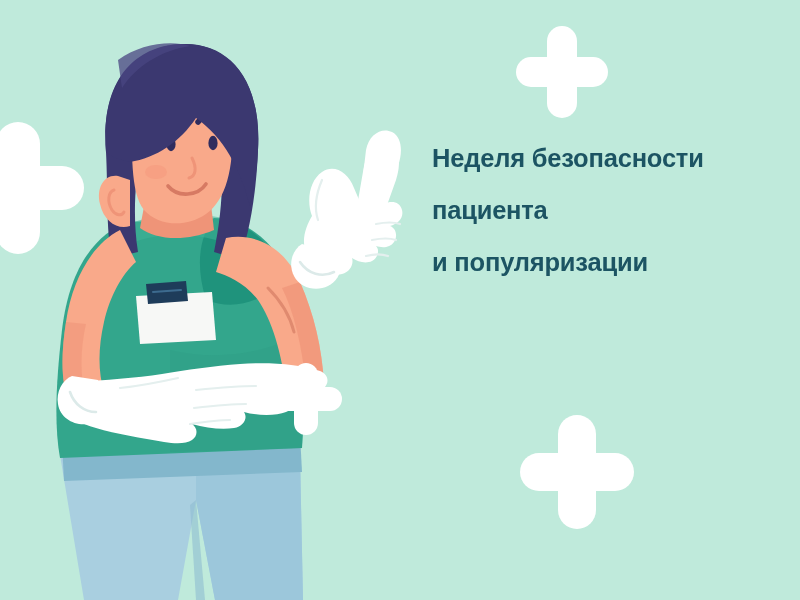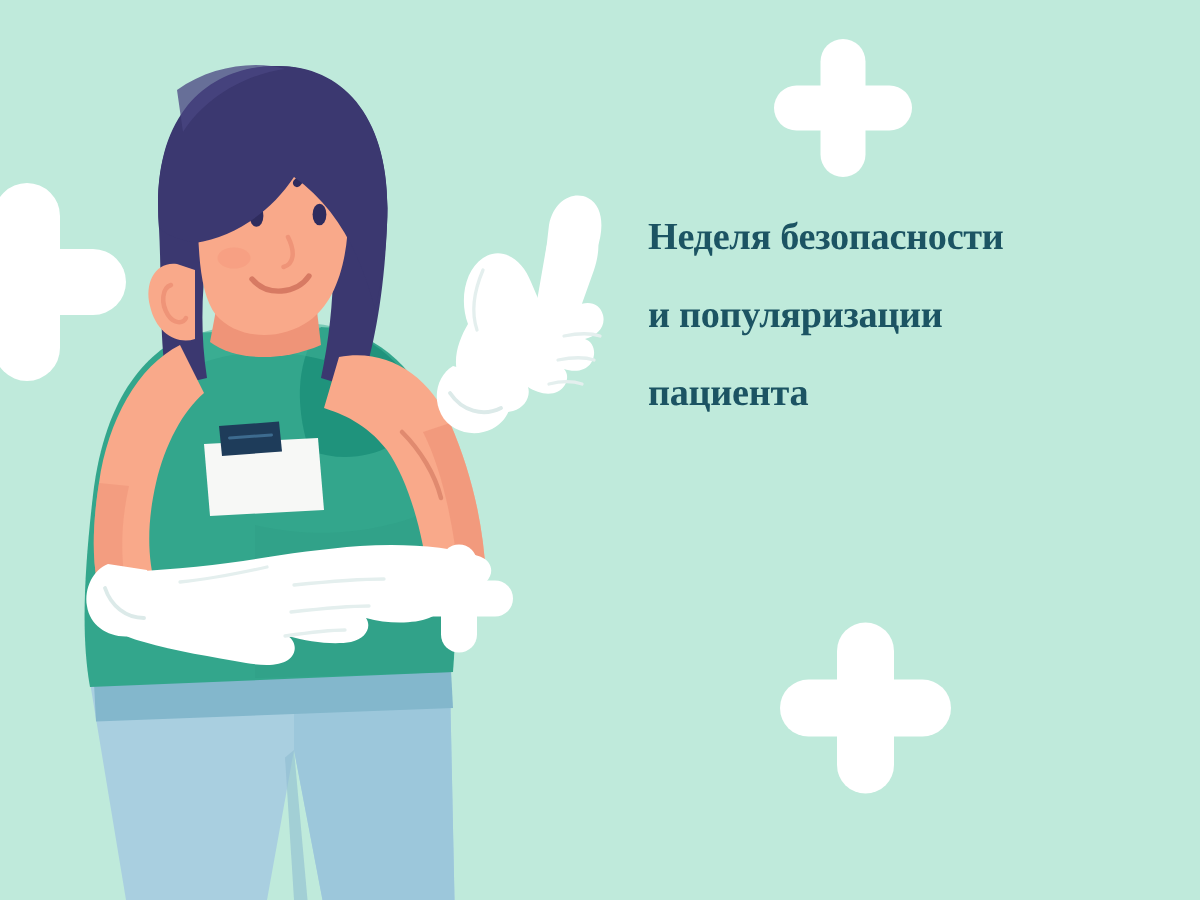--- a/index.html
+++ b/index.html
@@ -51,21 +51,21 @@
     left: 432px;
     top: 132px;
     width: 340px;
     color: #1c5463;
     font-size: 25.5px;
     font-weight: 700;
     line-height: 52px;
     letter-spacing: -0.2px;
     white-space: nowrap;
   }
-  #headline .line { display: block; font-family: Liberation Serif, serif; }
+  #headline .line { display: block; }
 
   
   #illustration {
     position: absolute;
     left: 0;
     top: 0;
     width: 800px;
     height: 600px;
   }
 </style>
@@ -247,17 +247,17 @@
     <span class="bar h"></span>
   </div>
 
   <div class="cross" id="cross-bottom-right">
     <span class="bar v"></span>
     <span class="bar h"></span>
   </div>
 
   <div id="headline">
     <span class="line">Неделя безопасности</span>
+    <span class="line">пациента</span>
     <span class="line">и популяризации</span>
-    <span class="line">пациента</span>
   </div>
 
 </div>
 
 </body></html>

